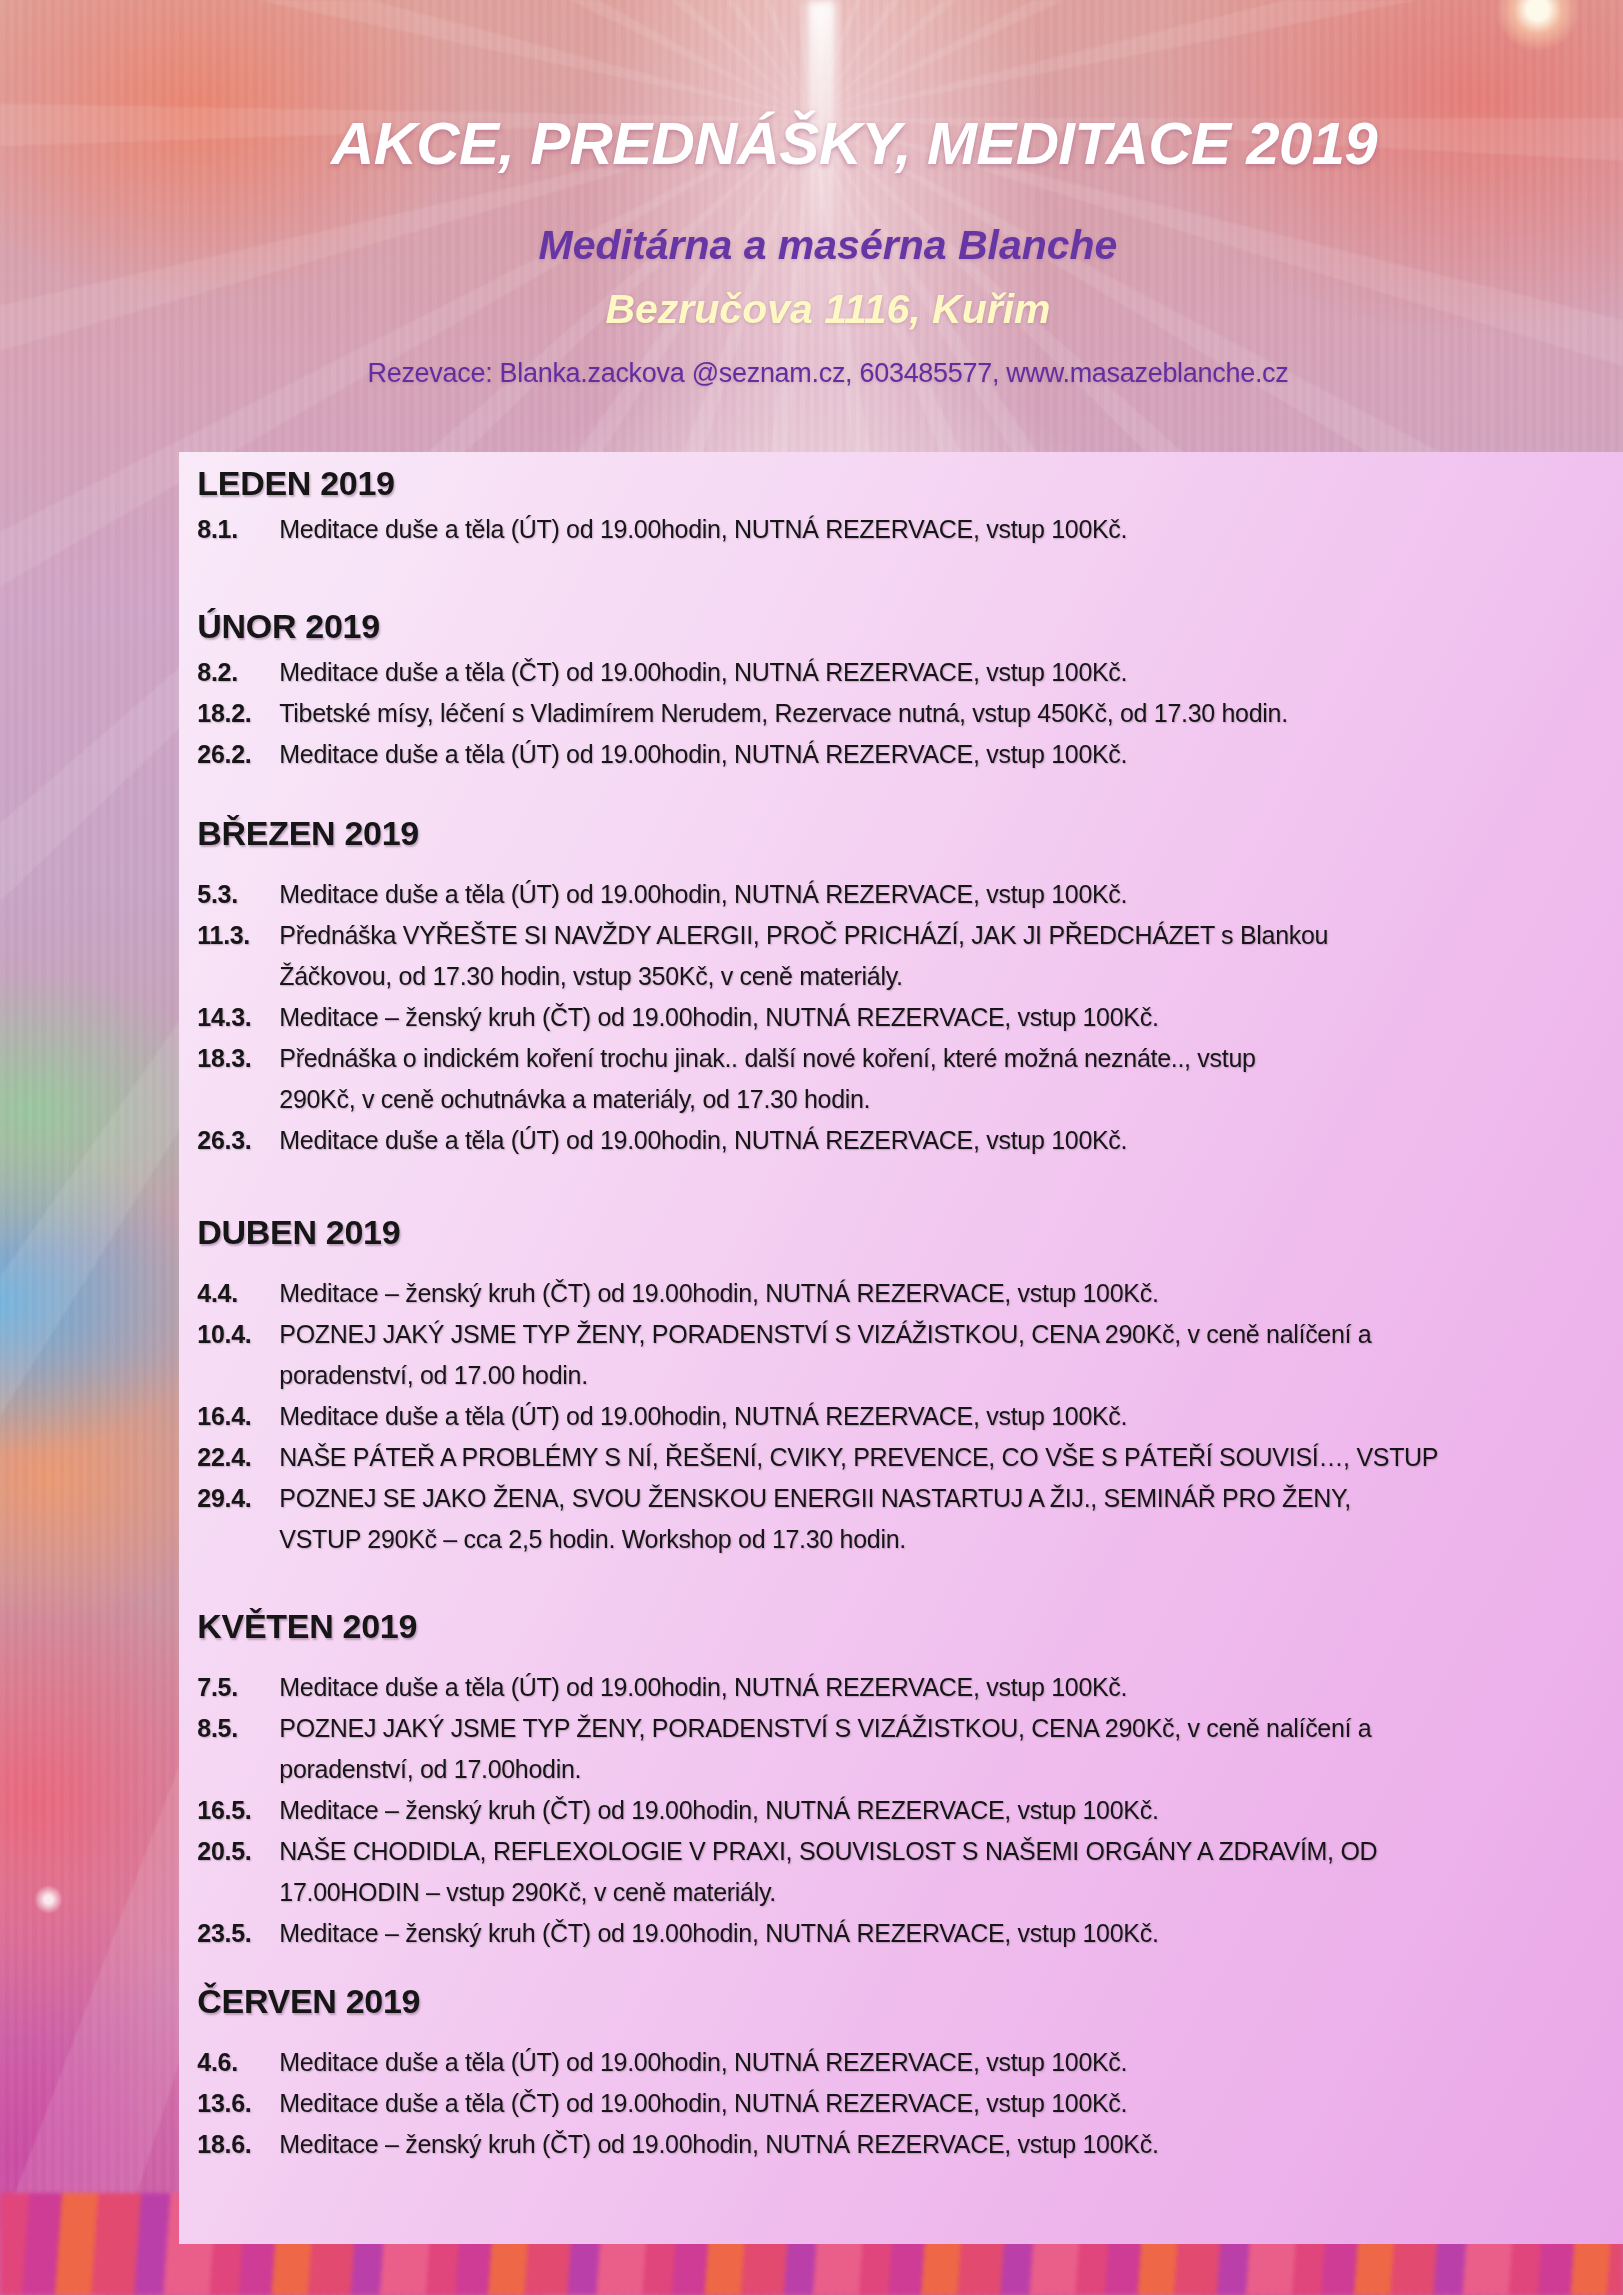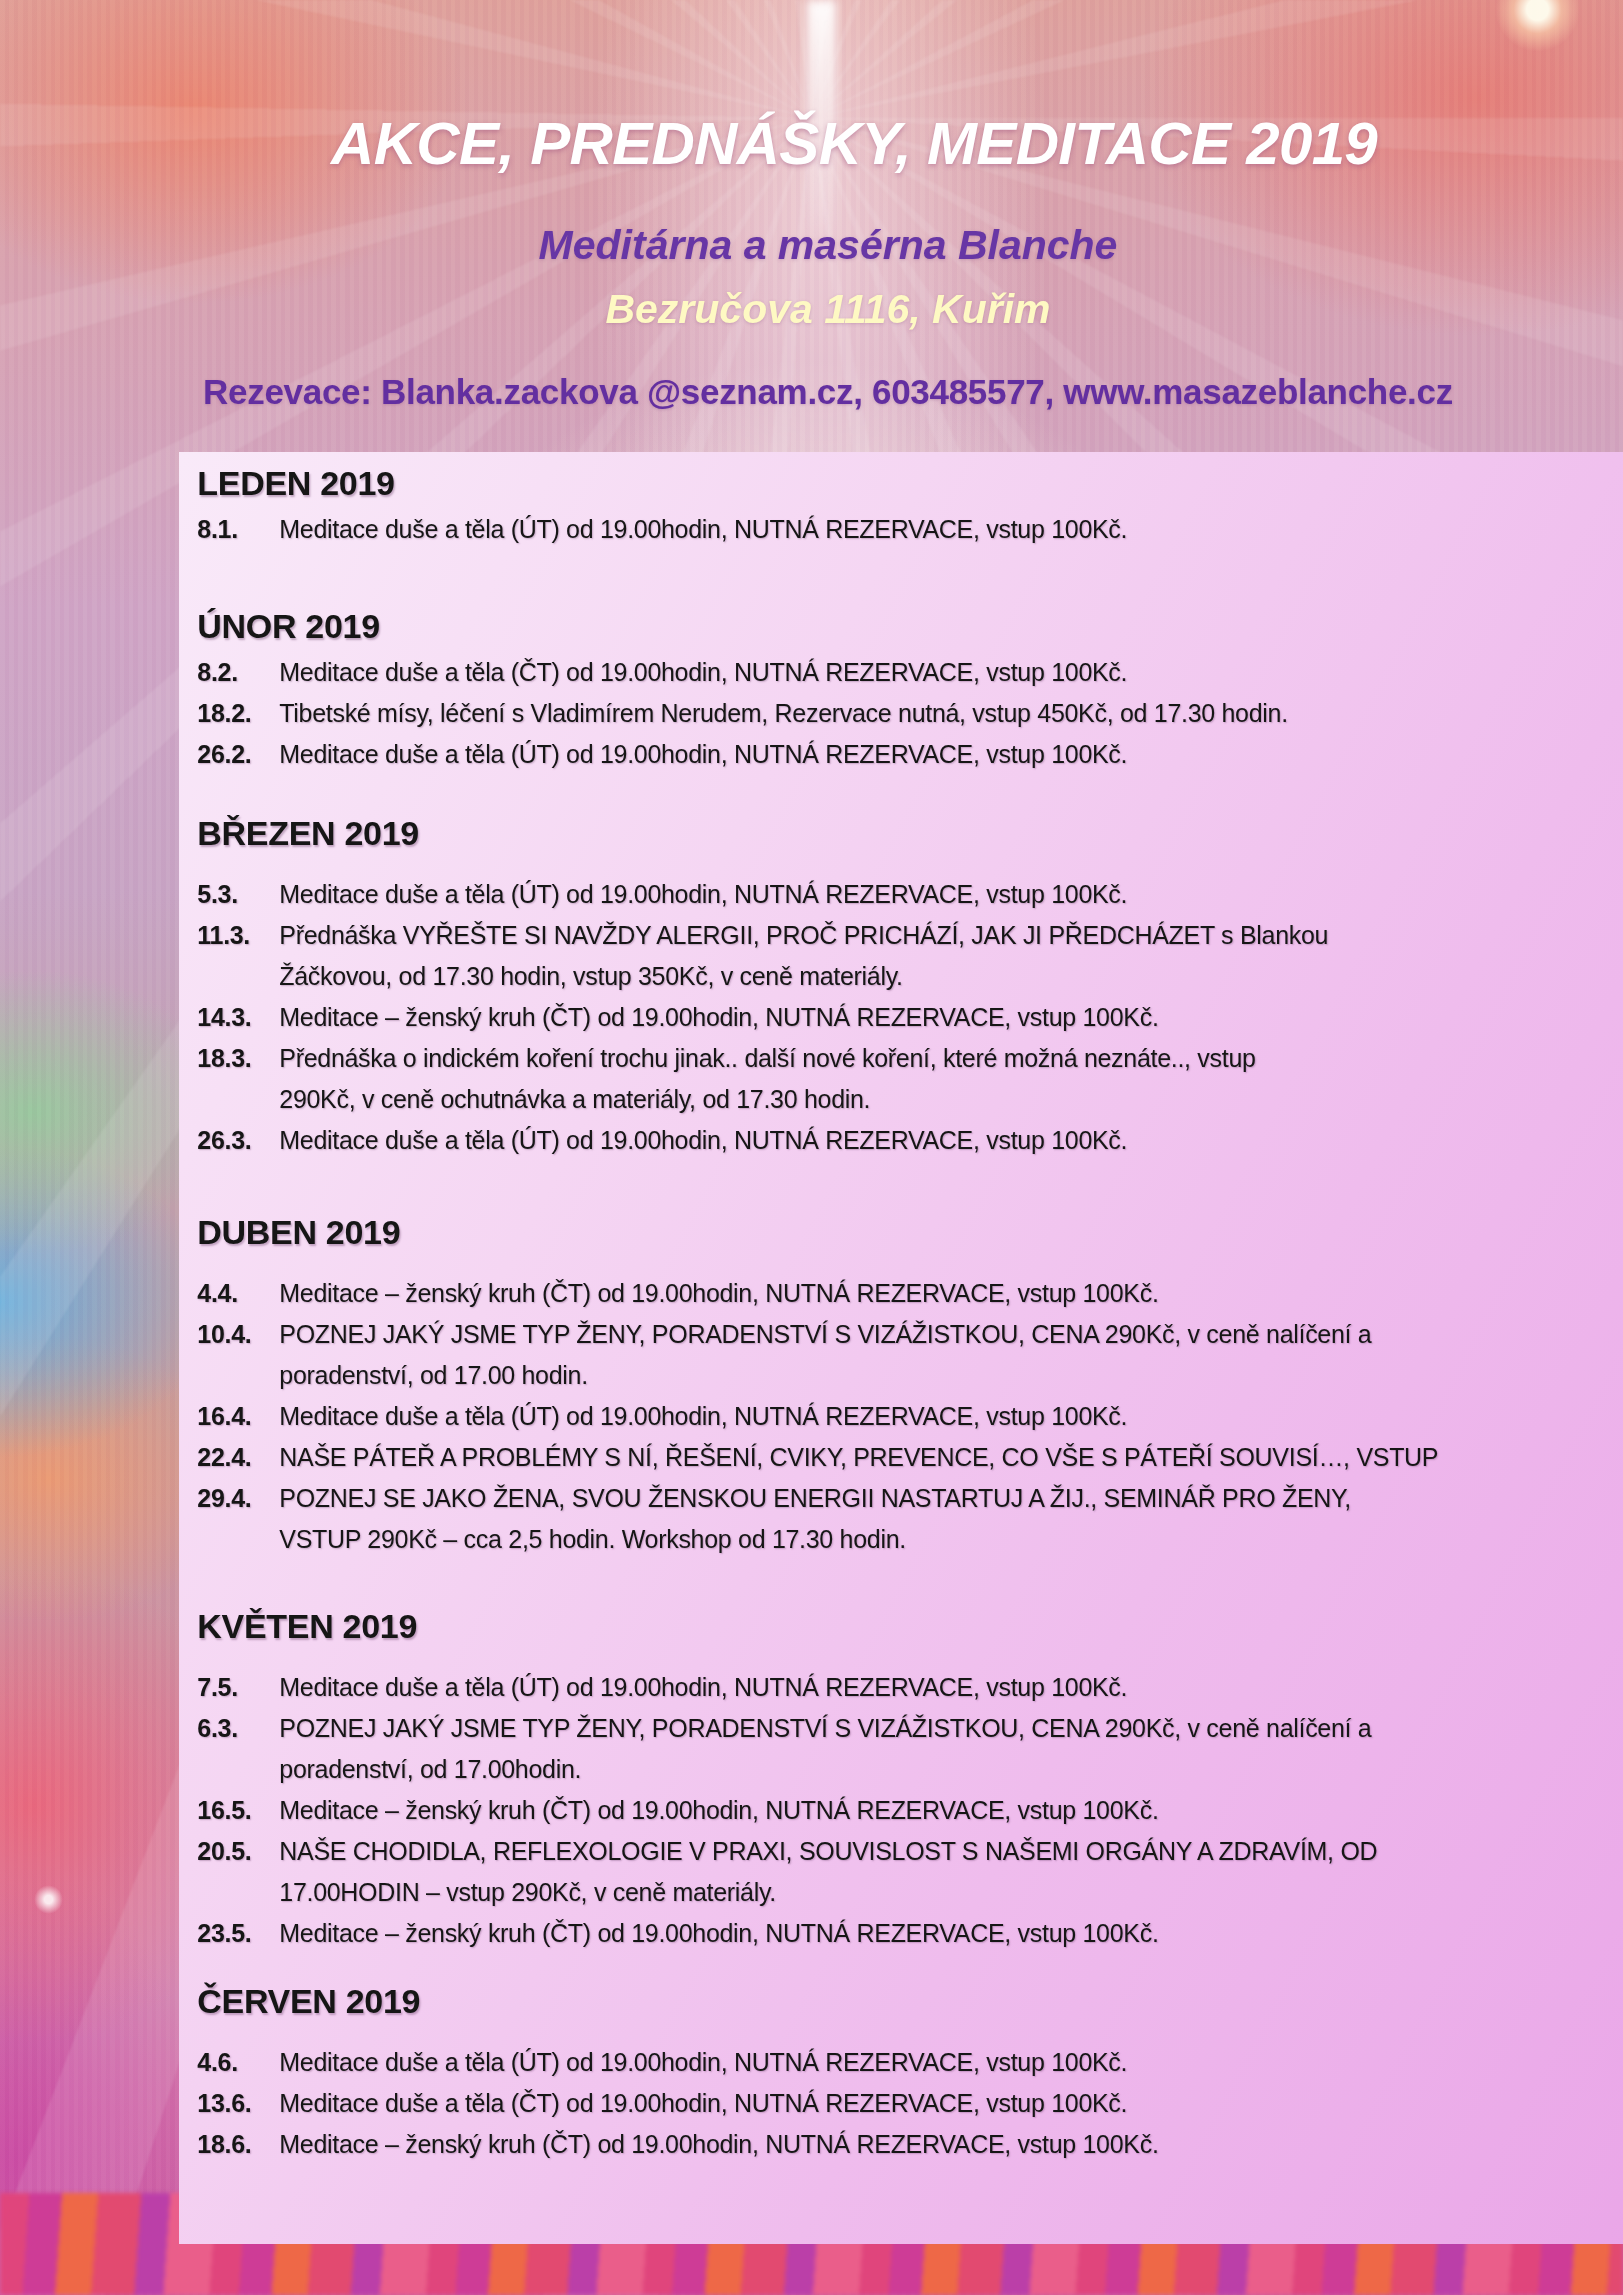--- a/index.html
+++ b/index.html
@@ -61,21 +61,21 @@
 
   
   .hdr{position:absolute;left:72px;right:39px;text-align:center;color:#fff;}
   .title{top:108px;font-size:60px;line-height:72px;font-weight:700;font-style:italic;
     padding-left:52px;letter-spacing:-0.7px;color:#ffffff;
     text-shadow:0 2px 5.2px rgba(150,70,120,0.45);}
   .sub{font-weight:700;font-style:italic;font-size:41px;line-height:59px;
     text-shadow:0 1.3px 3.3px rgba(120,60,120,0.25);}
   .sub1{top:216px;}
   .sub2{top:280px;}
-  .resv{top:364px;font-weight:700;font-size:35px;line-height:56px;letter-spacing:-0.3px;
+  .resv{top:345px;font-weight:400;font-size:27px;line-height:56px;letter-spacing:-0.3px;
     text-shadow:0 1.3px 2.6px rgba(120,60,120,0.25);}
 
   
   .panel{
     position:absolute;left:179px;top:452px;width:1577px;height:1792px;
     background:linear-gradient(118deg,#f9eaf9 0%,#f5d6f3 30%,#efbced 62%,#e9a3e7 100%);
   }
   .month{position:absolute;left:18.3px;right:5.2px;color:#161616;}
   .month-title{
     font-size:34px;line-height:37px;font-weight:700;letter-spacing:-0.3px;
@@ -203,21 +203,21 @@
           </div>
         </div>
         <div class="month" style="top: 1156px;">
           <div class="month-title">KVĚTEN 2019</div>
           <div class="events" style="margin-top: 21.6px;">
             <div class="line">
               <span class="date">7.5.</span>
               <span class="text">Meditace duše a těla (ÚT) od 19.00hodin, NUTNÁ REZERVACE, vstup 100Kč.</span>
             </div>
             <div class="line">
-              <span class="date">6.3.</span>
+              <span class="date">8.5.</span>
               <span class="text">POZNEJ JAKÝ JSME TYP ŽENY, PORADENSTVÍ S VIZÁŽISTKOU, CENA 290Kč, v ceně nalíčení a</span>
             </div>
             <div class="line">
               <span class="date"></span>
               <span class="text">poradenství, od 17.00hodin.</span>
             </div>
             <div class="line">
               <span class="date">16.5.</span>
               <span class="text">Meditace – ženský kruh (ČT)  od 19.00hodin, NUTNÁ REZERVACE, vstup 100Kč.</span>
             </div>

